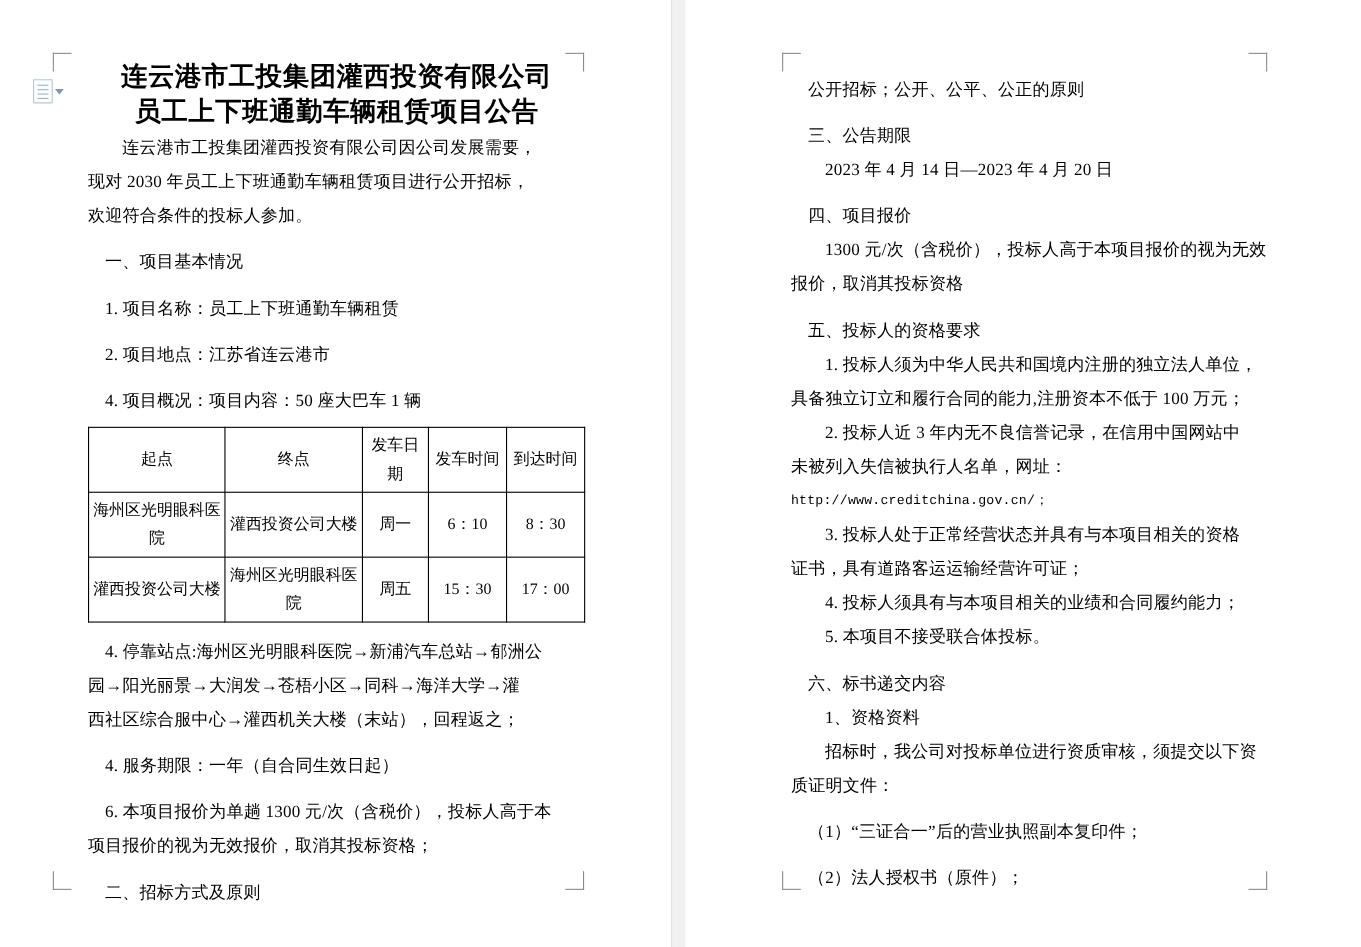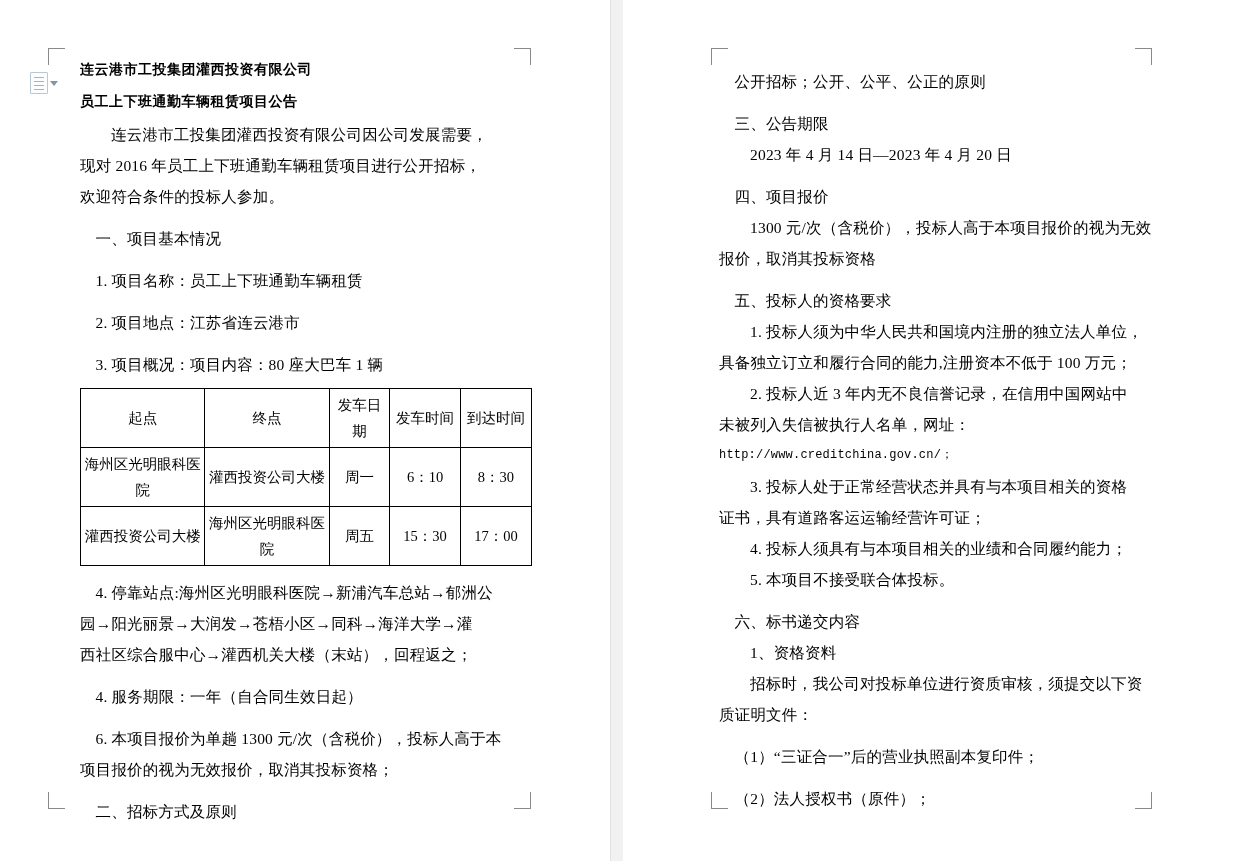--- a/index.html
+++ b/index.html
@@ -59,22 +59,23 @@
     top: 55px;
     width: 452px;
   }
   .page-right .content {
     left: 96px;
     top: 55px;
     width: 448px;
   }
 
   .doc-title {
+    text-align: center;
     font-weight: bold;
-    font-size: 14px;
+    font-size: 24px;
     line-height: 30px;
     font-family: "Liberation Serif", "DejaVu Serif", serif;
     letter-spacing: 0.5px;
     margin-bottom: 2px;
   }
   .para {
     font-size: 15.5px;
     line-height: 31px;
     text-align: justify;
     letter-spacing: 0.2px;
@@ -161,26 +162,26 @@
     <div class="doc-badge">
       <span class="sheet"></span>
       <span class="caret"></span>
     </div>
 
     <div class="content">
       <div class="doc-title">连云港市工投集团灌西投资有限公司</div>
       <div class="doc-title">员工上下班通勤车辆租赁项目公告</div>
 
       <div class="para indent2">连云港市工投集团灌西投资有限公司因公司发展需要，</div>
-      <div class="para">现对 2016 年员工上下班通勤车辆租赁项目进行公开招标，</div>
+      <div class="para">现对 2030 年员工上下班通勤车辆租赁项目进行公开招标，</div>
       <div class="para">欢迎符合条件的投标人参加。</div>
       <div class="para indent1">一、项目基本情况</div>
       <div class="para indent1">1. 项目名称：员工上下班通勤车辆租赁</div>
       <div class="para indent1">2. 项目地点：江苏省连云港市</div>
-      <div class="para indent1">3. 项目概况：项目内容：80 座大巴车 1 辆</div>
+      <div class="para indent1">4. 项目概况：项目内容：50 座大巴车 1 辆</div>
 
       <table class="sched">
         <thead>
           <tr>
             <th class="col-a">起点</th>
             <th class="col-b">终点</th>
             <th class="col-c">发车日期</th>
             <th class="col-d">发车时间</th>
             <th class="col-e">到达时间</th>
           </tr>

